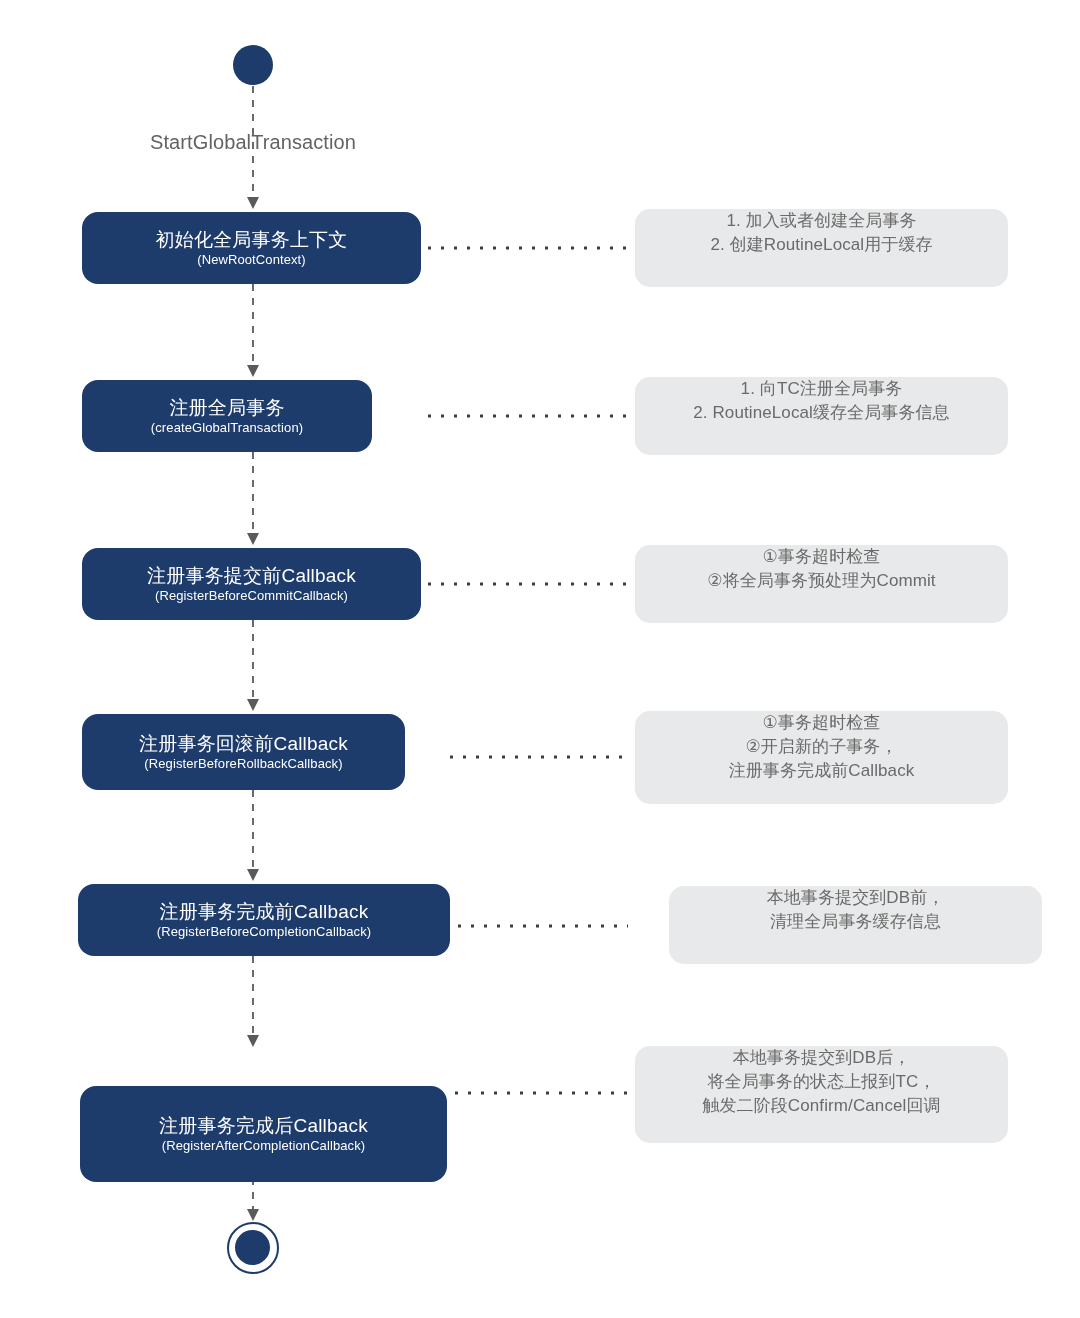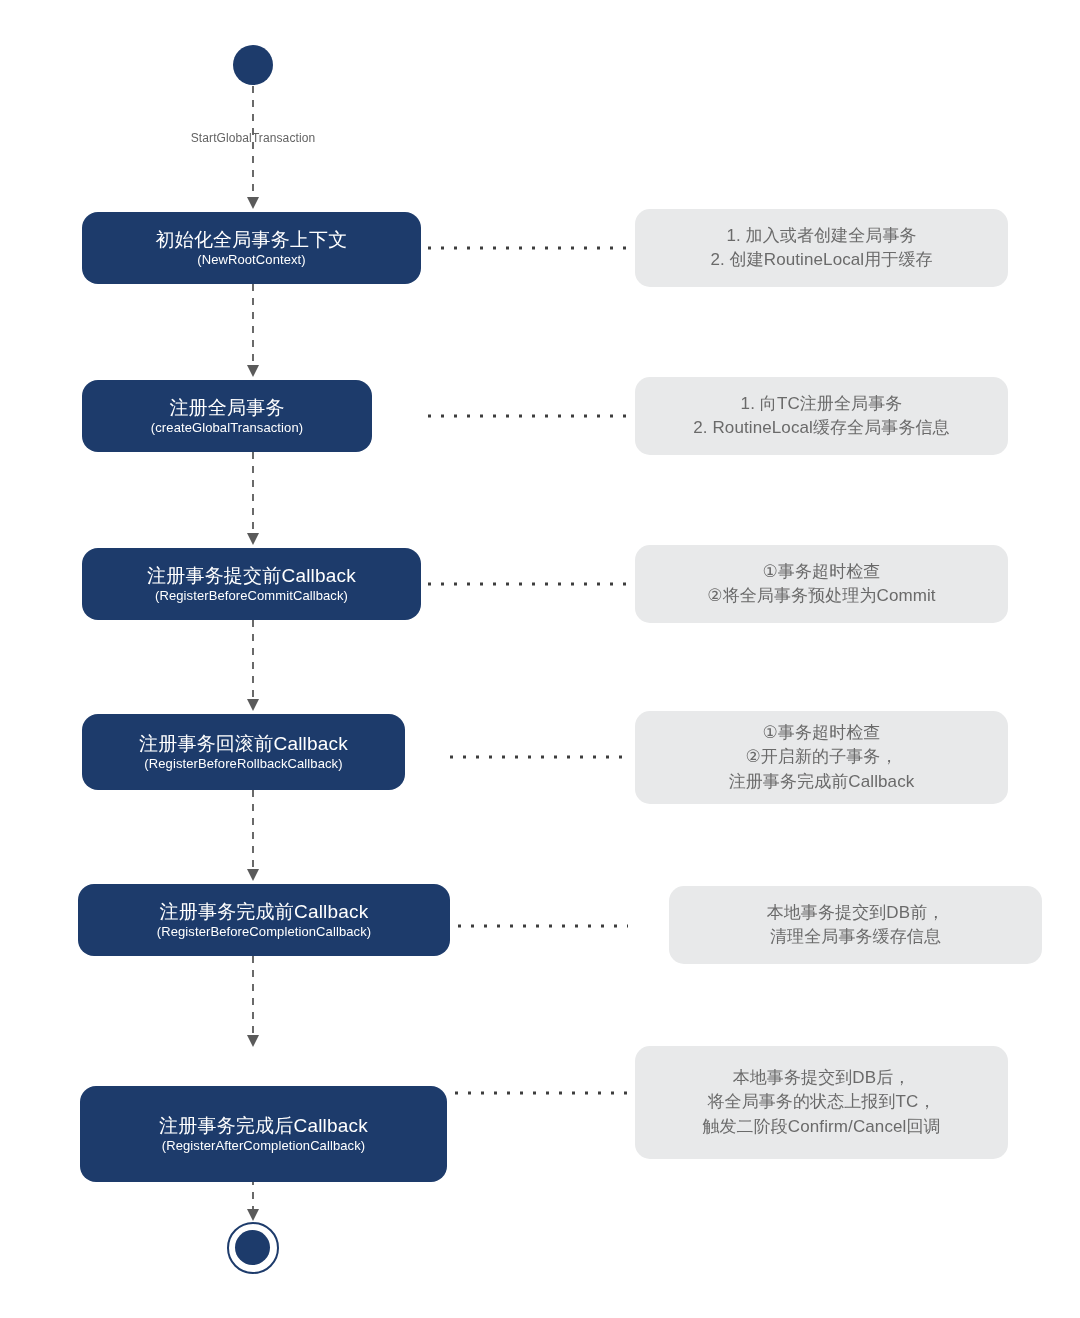--- a/index.html
+++ b/index.html
@@ -66,21 +66,21 @@
     background: #1d3b6b;
   }
 
   
   .edge-label {
     position: absolute;
     left: 0;
     top: 131px;
     width: 506px;
     text-align: center;
-    font-size: 12px;
+    font-size: 20px;
     color: #636363;
     letter-spacing: 0.1px;
     white-space: nowrap;
   }
 
   
   .proc-box {
     position: absolute;
     background: #1d3b6b;
     border-radius: 16px;
@@ -107,21 +107,20 @@
 
   
   .note-box {
     position: absolute;
     background: #e8e9ea;
     border-radius: 15px;
     color: #6a6a6a;
     display: flex;
     flex-direction: column;
     align-items: center;
-    justify-content: center;
     text-align: center;
     line-height: 1.42;
     box-sizing: border-box;
     padding: 0 10px;
   }
   .note-box .note-line {
     font-size: 17px;
     letter-spacing: 0.1px;
     white-space: nowrap;
   }
@@ -207,21 +206,21 @@
   </div>
   <div class="note-box" style="left:635px; top:886px; width:373px; height:78px;margin-left:34px;">
     <div class="note-line">本地事务提交到DB前，</div>
     <div class="note-line">清理全局事务缓存信息</div>
   </div>
 
   <div class="proc-box" style="left:80px; top:1086px; width:367px; height:96px;">
     <div class="line-cn">注册事务完成后Callback</div>
     <div class="line-en">(RegisterAfterCompletionCallback)</div>
   </div>
-  <div class="note-box" style="left:635px; top:1046px; width:373px; height:113px;">
+  <div class="note-box" style="left:635px; top:1046px; width:373px; height:97px;">
     <div class="note-line">本地事务提交到DB后，</div>
     <div class="note-line">将全局事务的状态上报到TC，</div>
     <div class="note-line">触发二阶段Confirm/Cancel回调</div>
   </div>
 
   <div class="end-node">
     <div class="end-node-inner"></div>
   </div>
 
 </div>

